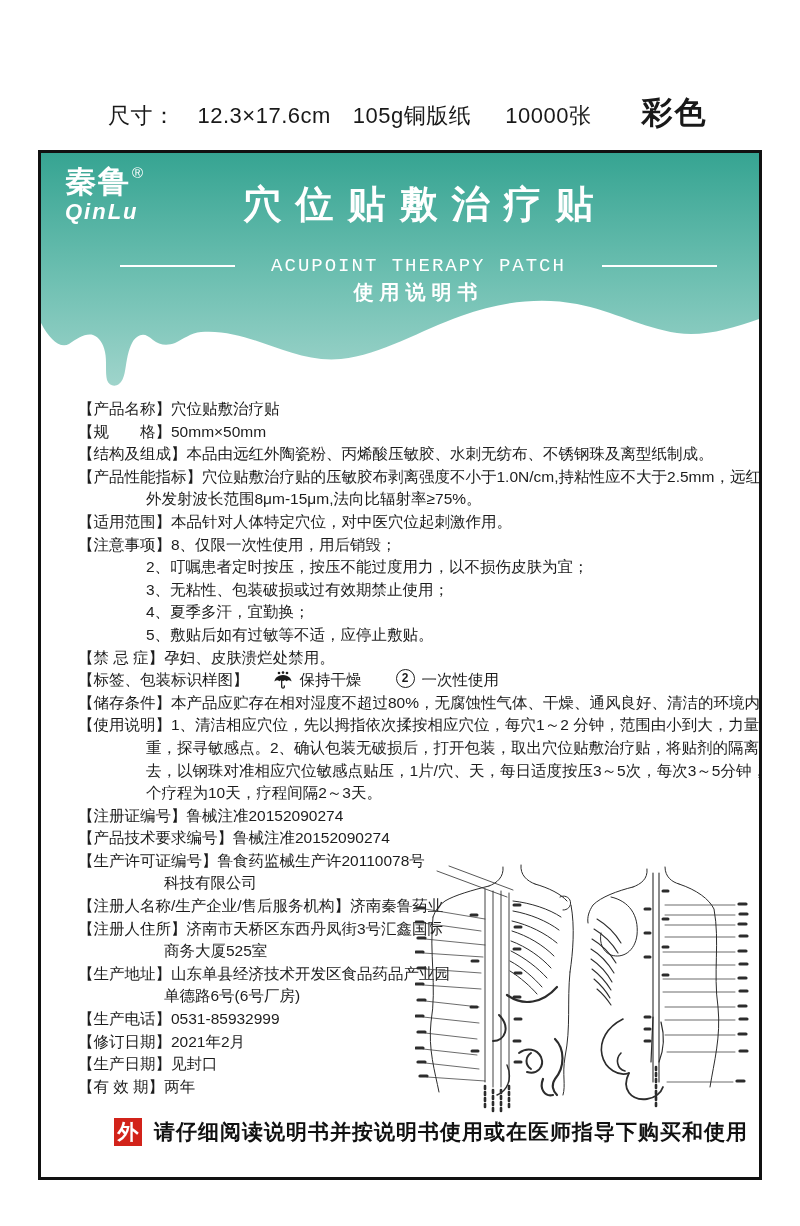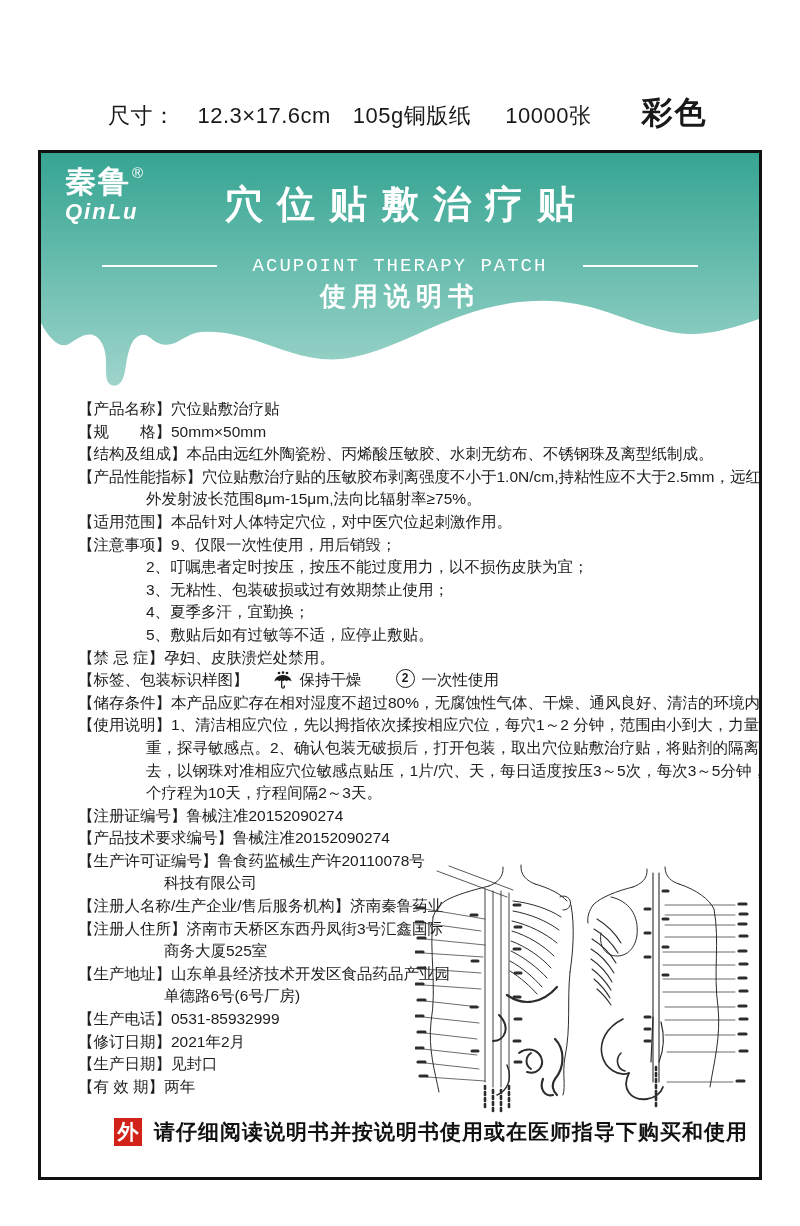--- a/index.html
+++ b/index.html
@@ -16,38 +16,38 @@
   .print-spec .v{margin-right:22px;margin-top:8px;}
   .print-spec .paper{margin-right:34px;}
   .print-spec .qty{margin-right:50px;}
   .print-spec .color-mode{font-size:31px;font-weight:700;letter-spacing:2px;}
   
   .sheet{
     position:absolute;left:38px;top:150px;width:718px;height:1024px;
     border:3px solid #111;background:#fff;overflow:hidden;
   }
   .hdr-wave{position:absolute;left:0;top:0;width:718px;height:250px;display:block;}
-  .hdr{position:absolute;left:0;top:0;width:718px;height:250px;}
+  .hdr{position:absolute;left:0;top:0;width:718px;height:250px;padding-left:37px;}
   .logo{position:absolute;left:24px;top:12px;color:#fff;line-height:1;}
   .logo .cn{font-size:31px;font-weight:700;letter-spacing:2px;}
   .logo .reg{font-size:15px;vertical-align:14px;font-weight:400;margin-left:1px;}
   .logo .en{font-size:22px;font-weight:700;font-style:italic;letter-spacing:2px;margin-top:4px;}
   .hdr-title{
     position:absolute;left:0;right:0;top:26px;text-align:center;color:#fff;
     font-size:38px;font-weight:600;letter-spacing:14px;text-indent:14px;white-space:nowrap;
   }
   .hdr-sub{
     position:absolute;left:0;right:0;top:98px;display:flex;align-items:center;justify-content:center;
     color:#fff;
   }
   .hdr-sub .dash{width:115px;height:2px;background:#fff;}
   .hdr-sub .txt{font-size:19px;letter-spacing:2px;margin:4px 36px;white-space:nowrap;font-family:Liberation Mono, monospace;}
   .hdr-doc{
     position:absolute;left:0;right:6px;top:126px;text-align:center;color:#fff;
-    font-size:26px;font-weight:700;letter-spacing:6px;text-indent:6px;
+    font-size:20px;font-weight:700;letter-spacing:6px;text-indent:6px;
   }
   
   .content{position:absolute;left:37px;top:245px;width:672px;}
   .line{font-size:15.5px;line-height:22.6px;white-space:nowrap;letter-spacing:0;}
   .line .lbl{font-weight:400;}
   .ind1{padding-left:68px;}
   .ind2{padding-left:86px;}
   .iconrow{display:flex;}
   .sym{display:inline-flex;align-items:center;margin-left:24px;margin-right:7px;}
   .sym svg{display:block;}
@@ -129,21 +129,21 @@
     <div class="hdr-doc">使用说明书</div>
   </div>
 
   <div class="content" id="content">
       <div class="line"><span class="lbl">【产品名称】</span><span>穴位贴敷治疗贴</span></div>
       <div class="line"><span class="lbl">【规　　格】</span><span>50mm×50mm</span></div>
       <div class="line"><span class="lbl">【结构及组成】</span><span>本品由远红外陶瓷粉、丙烯酸压敏胶、水刺无纺布、不锈钢珠及离型纸制成。</span></div>
       <div class="line"><span class="lbl">【产品性能指标】</span><span>穴位贴敷治疗贴的压敏胶布剥离强度不小于1.0N/cm,持粘性应不大于2.5mm，远红</span></div>
       <div class="line ind1"><span>外发射波长范围8μm-15μm,法向比辐射率≥75%。</span></div>
       <div class="line"><span class="lbl">【适用范围】</span><span>本品针对人体特定穴位，对中医穴位起刺激作用。</span></div>
-      <div class="line"><span class="lbl">【注意事项】</span><span>9、仅限一次性使用，用后销毁；</span></div>
+      <div class="line"><span class="lbl">【注意事项】</span><span>8、仅限一次性使用，用后销毁；</span></div>
       <div class="line ind1"><span>2、叮嘱患者定时按压，按压不能过度用力，以不损伤皮肤为宜；</span></div>
       <div class="line ind1"><span>3、无粘性、包装破损或过有效期禁止使用；</span></div>
       <div class="line ind1"><span>4、夏季多汗，宜勤换；</span></div>
       <div class="line ind1"><span>5、敷贴后如有过敏等不适，应停止敷贴。</span></div>
       <div class="line"><span class="lbl">【禁 忌 症】</span><span>孕妇、皮肤溃烂处禁用。</span></div>
       <div class="line iconrow">
         <span class="lbl">【标签、包装标识样图】</span>
         <span class="sym">
           <svg width="20" height="19" viewBox="0 0 20 19">
             <g fill="#1c1c1c">

